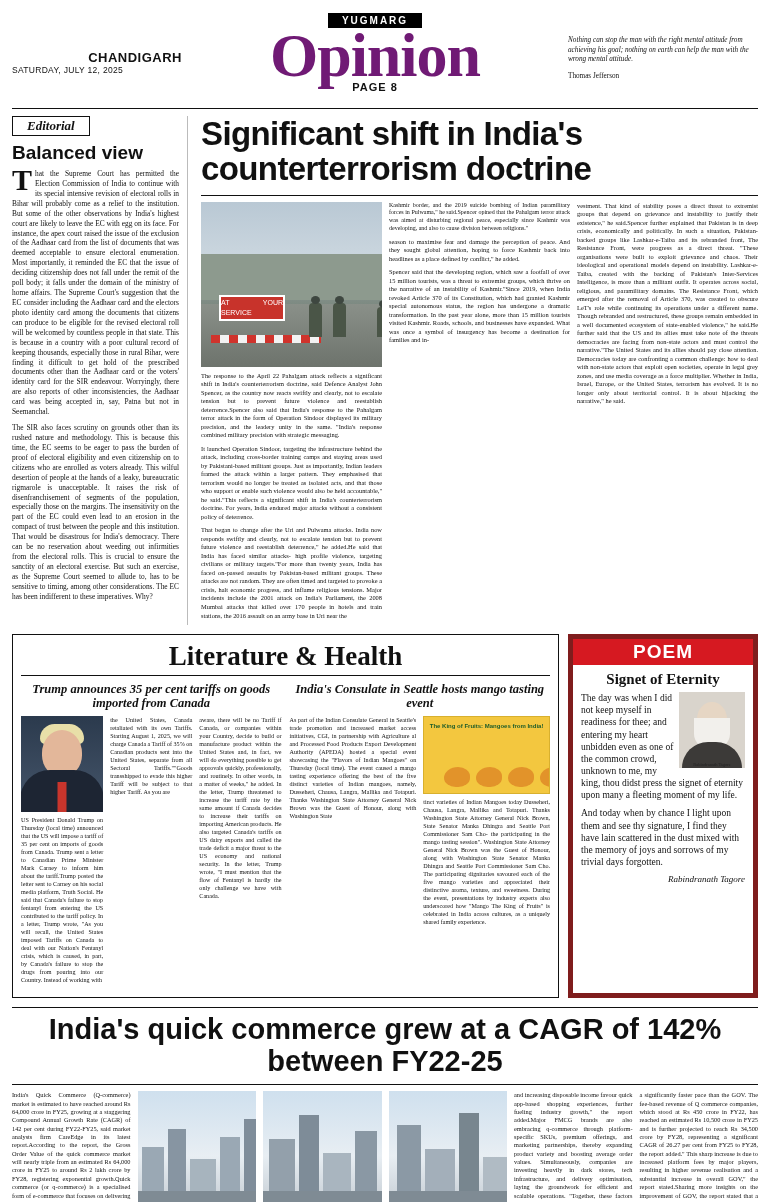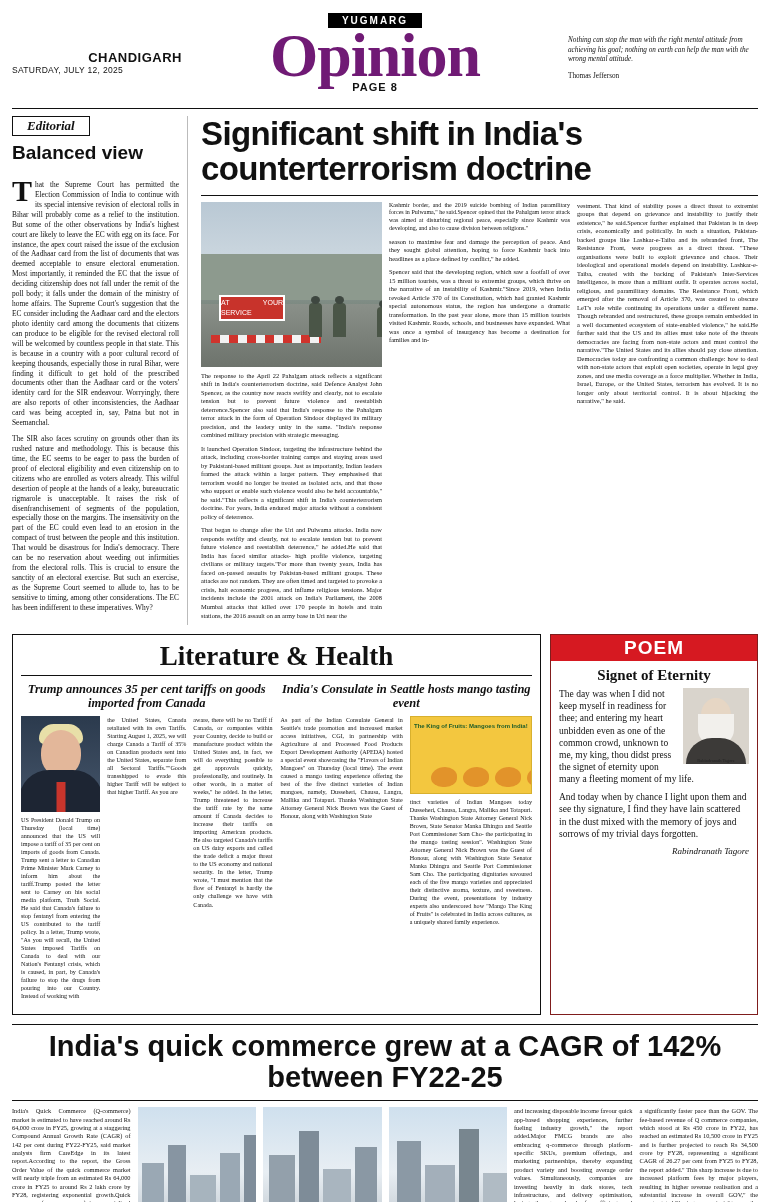--- a/index.html
+++ b/index.html
@@ -28,21 +28,21 @@
   .mast-right .quote { font-style:italic; }
   .mast-right .attrib { margin-top:7px; }
 
   hr.rule { border:none; border-top:1.5px solid #111; margin:6px 0 0 0; }
 
   
   .top { display:flex; gap:13px; margin-top:7px; }
   .editorial { width:176px; border-right:1px solid #bbb; padding-right:8px; }
   .ed-tag { display:inline-block; border:1px solid #111; font-family:"Liberation Serif", serif;
             font-weight:bold; font-size:13px; padding:1px 14px; font-style:italic; }
-  .ed-title { font-family:"Liberation Sans", sans-serif; font-weight:bold; font-size:19px; margin:6px 0 16px; }
+  .ed-title { font-family:"Liberation Sans", sans-serif; font-weight:bold; font-size:19px; margin:6px 0 5px; }
   .ed-body { font-size:7.4px; line-height:1.34; text-align:justify; }
   .ed-body p { margin:0 0 6px; }
   .dropcap::first-letter {
     float:left; font-size:30px; line-height:22px; font-weight:bold; padding-right:3px; font-family:"Liberation Serif", serif;
   }
 
   .lead { flex:1; }
   .lead h1 { font-family:"Liberation Sans", sans-serif; font-weight:bold; font-size:33px; line-height:1.07;
              margin:0 0 8px; letter-spacing:-.6px; }
   hr.thin { border:none; border-top:1px solid #111; margin:0 0 6px; }
@@ -86,21 +86,21 @@
   .portrait .suit { position:absolute; left:50%; bottom:0; transform:translateX(-50%); width:84px; height:42px;
                     background:#1d2533; border-radius:30px 30px 0 0; }
   .portrait .tie { position:absolute; left:50%; bottom:0; transform:translateX(-50%); width:9px; height:30px; background:#c8352c; }
   .mangoimg { width:100%; height:78px; margin-bottom:4px; background:#f3c73f; position:relative; overflow:hidden;
               border:1px solid #d8b02e; }
   .mangoimg .band { position:absolute; top:6px; left:0; right:0; text-align:center;
                     font-family:"Liberation Sans", sans-serif; font-size:6px; color:#1d5c2a; font-weight:bold; }
   .mangoimg .m { position:absolute; bottom:6px; width:26px; height:20px; background:#e2932a; border-radius:60% 50% 50% 50%; }
   .mangoimg .m1{left:20px;} .mangoimg .m2{left:52px;} .mangoimg .m3{left:84px;} .mangoimg .m4{left:116px;}
 
-  .poem { width:208px; border:1px solid #7f1d1d; padding:0 0 8px; }
+  .poem { width:190px; border:5px solid #7f1d1d; padding:0 0 8px; }
   .poem-hd { background:#d61921; color:#fff; font-family:"Liberation Sans", sans-serif; font-weight:bold;
              font-size:19px; text-align:center; padding:2px 0; letter-spacing:1px; }
   .poem h3 { font-family:"Liberation Serif", serif; font-weight:bold; font-size:15px; text-align:center; margin:6px 0 4px; }
   .poem-body { font-size:9.5px; line-height:1.28; padding:0 8px; }
   .poem-body p { margin:0 0 6px; }
   .tagore { float:right; width:66px; height:76px; margin:0 0 3px 5px; background:#d9d4cc; position:relative; overflow:hidden; }
   .tagore .t-head { position:absolute; left:50%; top:10px; transform:translateX(-50%); width:30px; height:34px;
                     background:#e6d6c4; border-radius:50%; }
   .tagore .t-beard { position:absolute; left:50%; top:26px; transform:translateX(-50%); width:36px; height:32px;
                     background:#f2f0ec; border-radius:0 0 50% 50%; }

